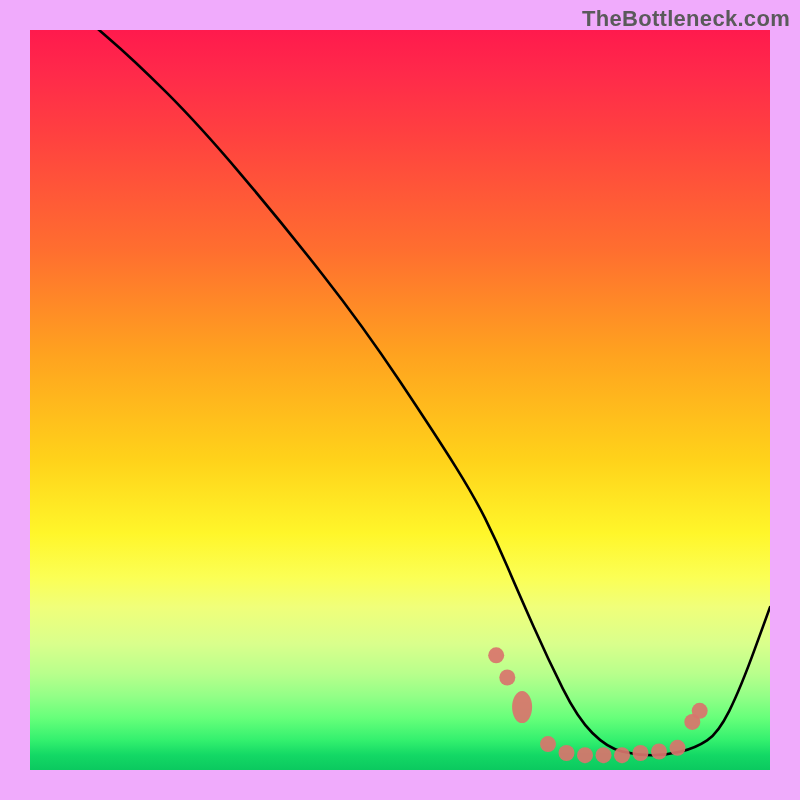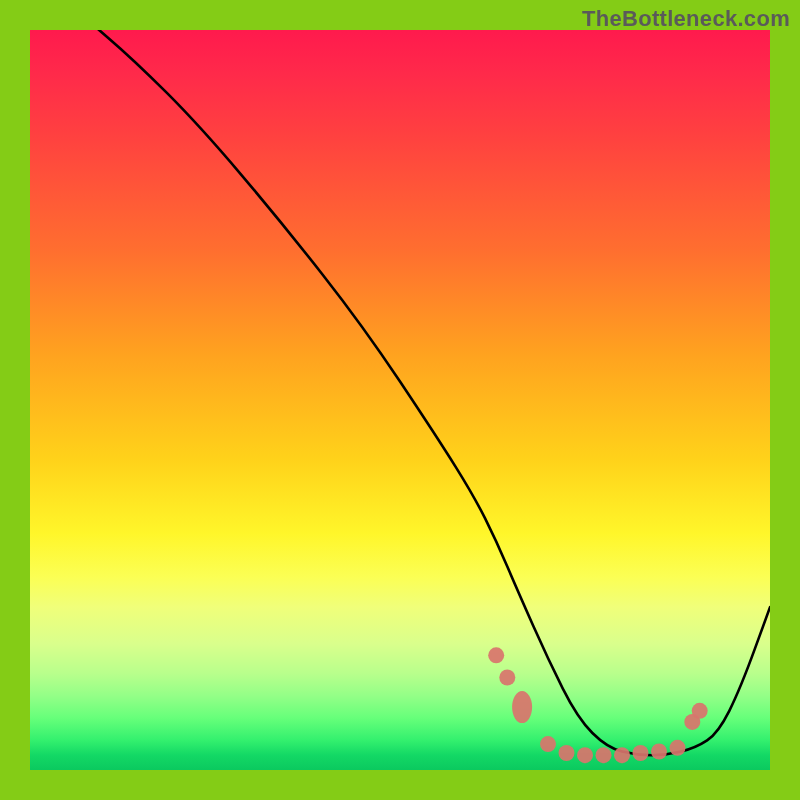--- a/index.html
+++ b/index.html
@@ -8,21 +8,21 @@
     width: 800px;
     height: 800px;
     background: #000;
     overflow: hidden;
     font-family: Arial, Helvetica, sans-serif;
   }
   .frame {
     position: relative;
     width: 800px;
     height: 800px;
-    background: #84cc16;
+    background: #f0abfc;
   }
   .watermark {
     position: absolute;
     top: 6px;
     right: 10px;
     color: #5a5a5a;
     font-size: 22px;
     font-weight: 600;
     letter-spacing: 0.3px;
     z-index: 20;

